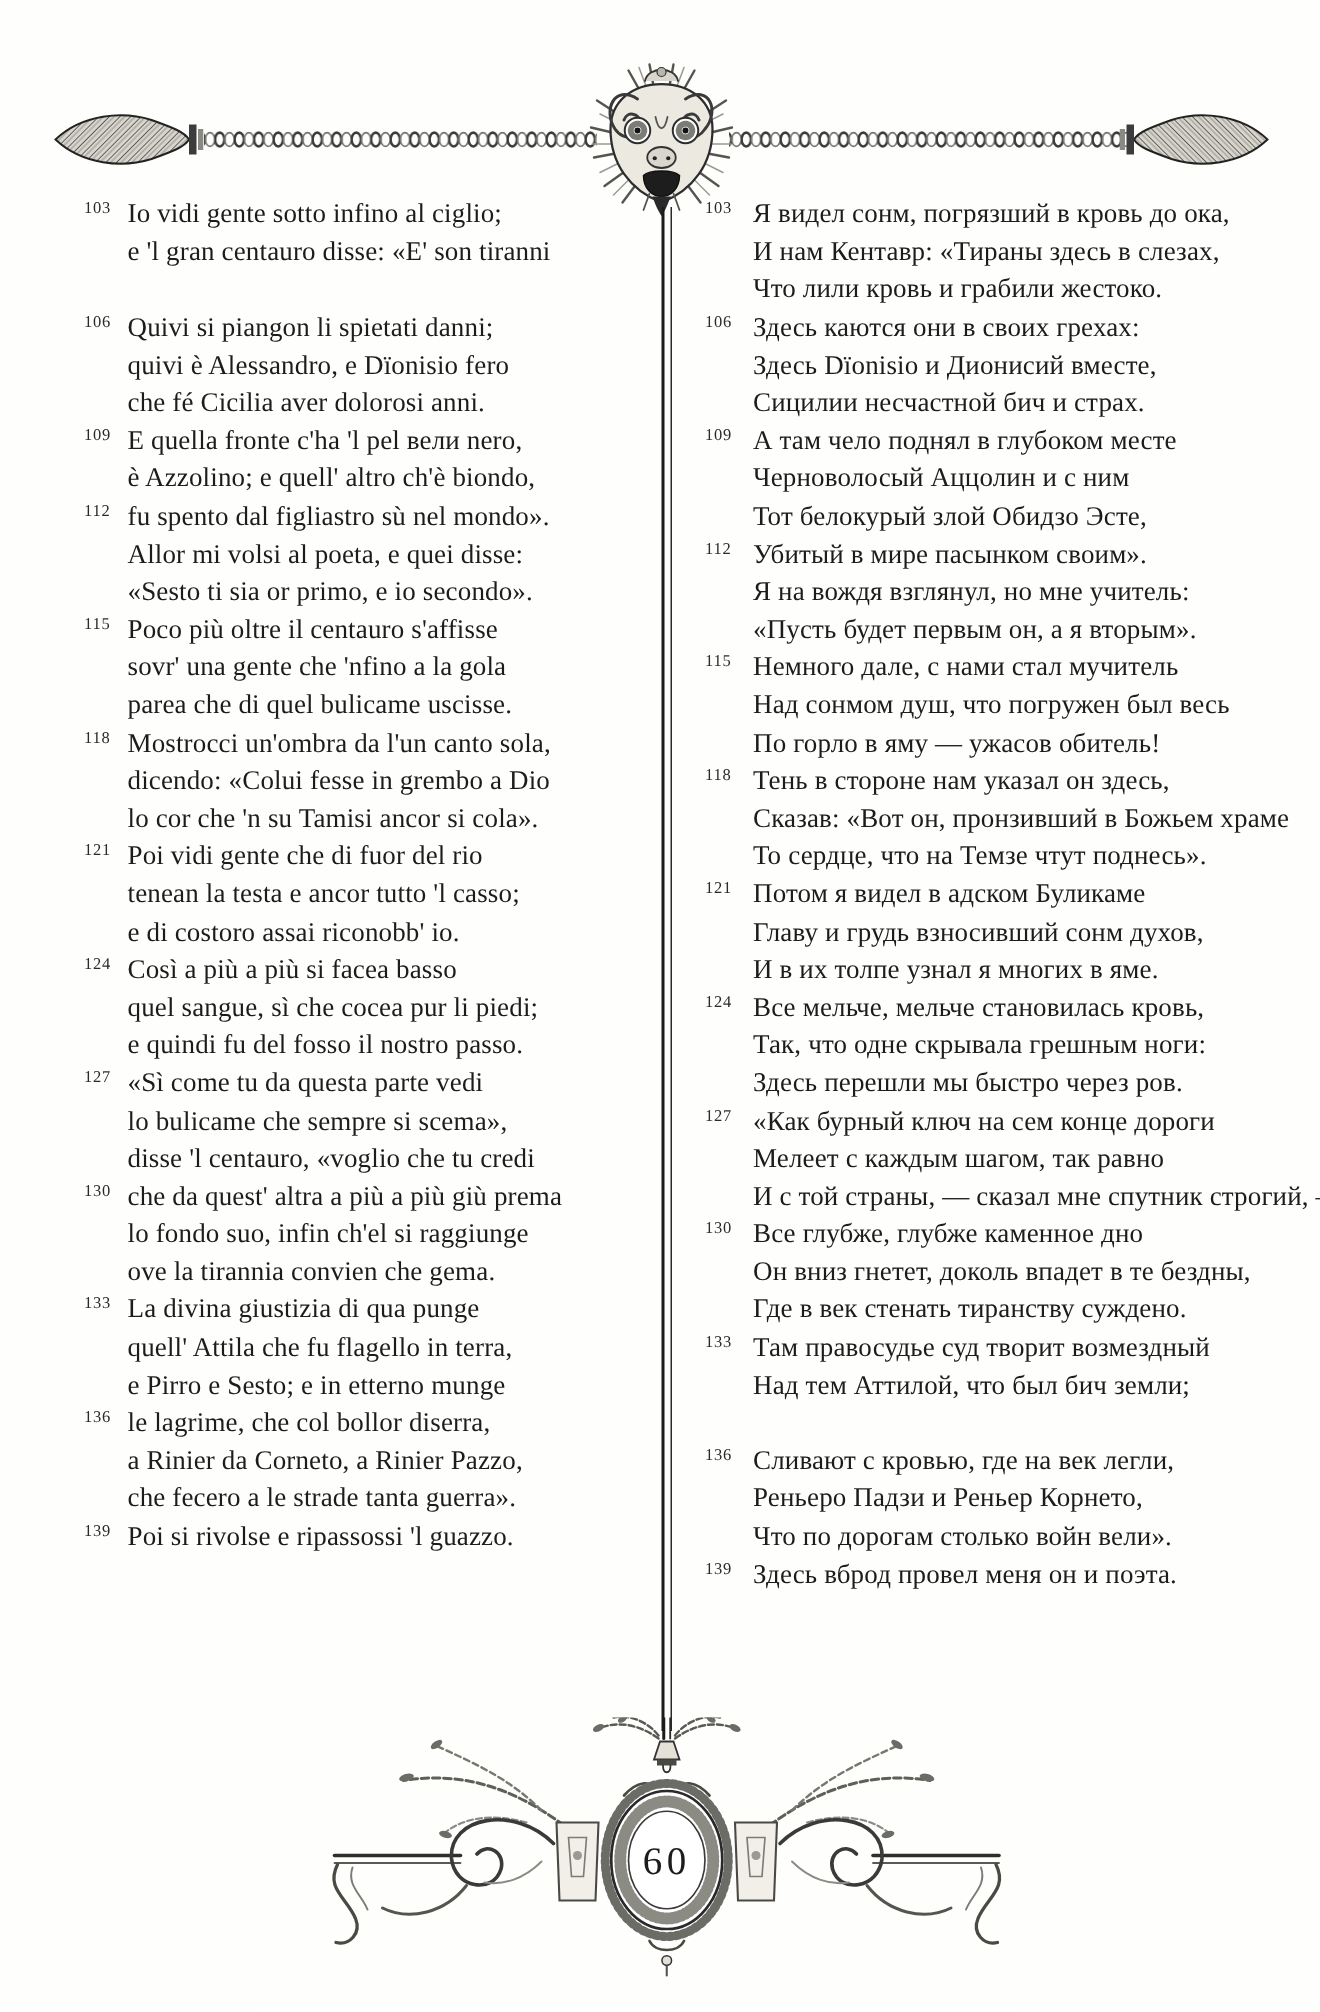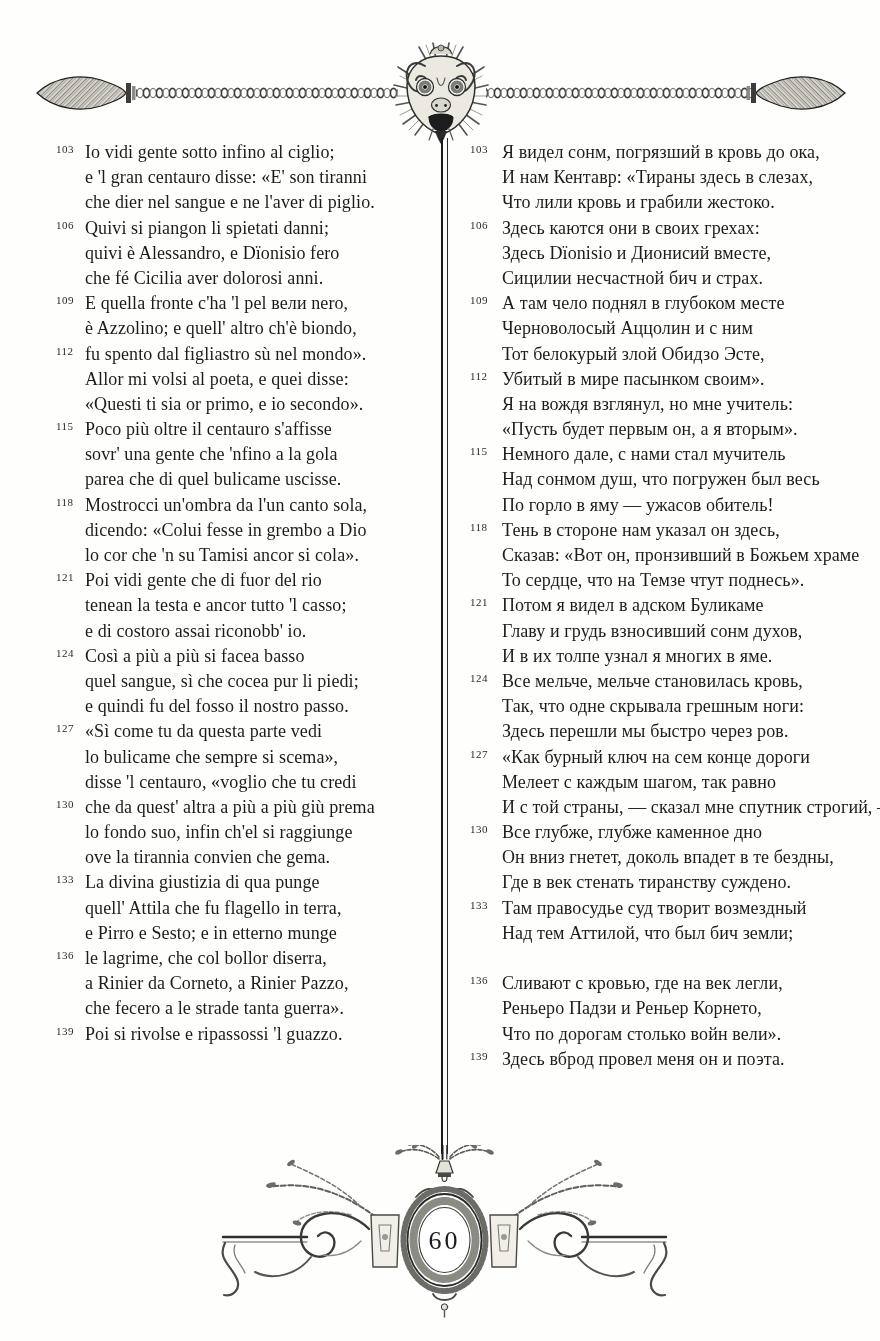--- a/index.html
+++ b/index.html
@@ -16,21 +16,21 @@
   .column-divider {
     position: absolute;
     left: 441px;
     top: 138px;
     height: 1016px;
     width: 7px;
     border-left: 2px solid #1b1b1b;
     border-right: 1.4px solid #2a2a2a;
     box-sizing: border-box;
   }
-  .col { position: absolute; top: 141px; }
+  .col { position: absolute; top: 131px; }
   .col-left  { left: 56px;  width: 386px; }
   .col-right { left: 470px; width: 406px; }
   .vline { display: flex; align-items: flex-start; height: 25.2px; white-space: nowrap; }
   .vnum  {
     flex: 0 0 29px;
     font-size: 11px;
     letter-spacing: 0.5px;
     padding-top: 2px;
     color: #2a2a2a;
   }
@@ -146,21 +146,20 @@
         <span class="vtext">Io vidi gente sotto infino al ciglio;</span>
       </div>
 
       <div class="vline">
         <span class="vnum"></span>
         <span class="vtext">e 'l gran centauro disse: «E' son tiranni</span>
       </div>
 
       <div class="vline">
         <span class="vnum"></span>
-        <span class="vtext">che dier nel sangue e ne l'aver di piglio.</span>
       </div>
 
       <div class="vline">
         <span class="vnum">106</span>
         <span class="vtext">Quivi si piangon li spietati danni;</span>
       </div>
 
       <div class="vline">
         <span class="vnum"></span>
         <span class="vtext">quivi è Alessandro, e Dïonisio fero</span>
@@ -187,21 +186,21 @@
         <span class="vtext">fu spento dal figliastro sù nel mondo».</span>
       </div>
 
       <div class="vline">
         <span class="vnum"></span>
         <span class="vtext">Allor mi volsi al poeta, e quei disse:</span>
       </div>
 
       <div class="vline">
         <span class="vnum"></span>
-        <span class="vtext">«Questi ti sia or primo, e io secondo».</span>
+        <span class="vtext">«Sesto ti sia or primo, e io secondo».</span>
       </div>
 
       <div class="vline">
         <span class="vnum">115</span>
         <span class="vtext">Poco più oltre il centauro s'affisse</span>
       </div>
 
       <div class="vline">
         <span class="vnum"></span>
         <span class="vtext">sovr' una gente che 'nfino a la gola</span>

